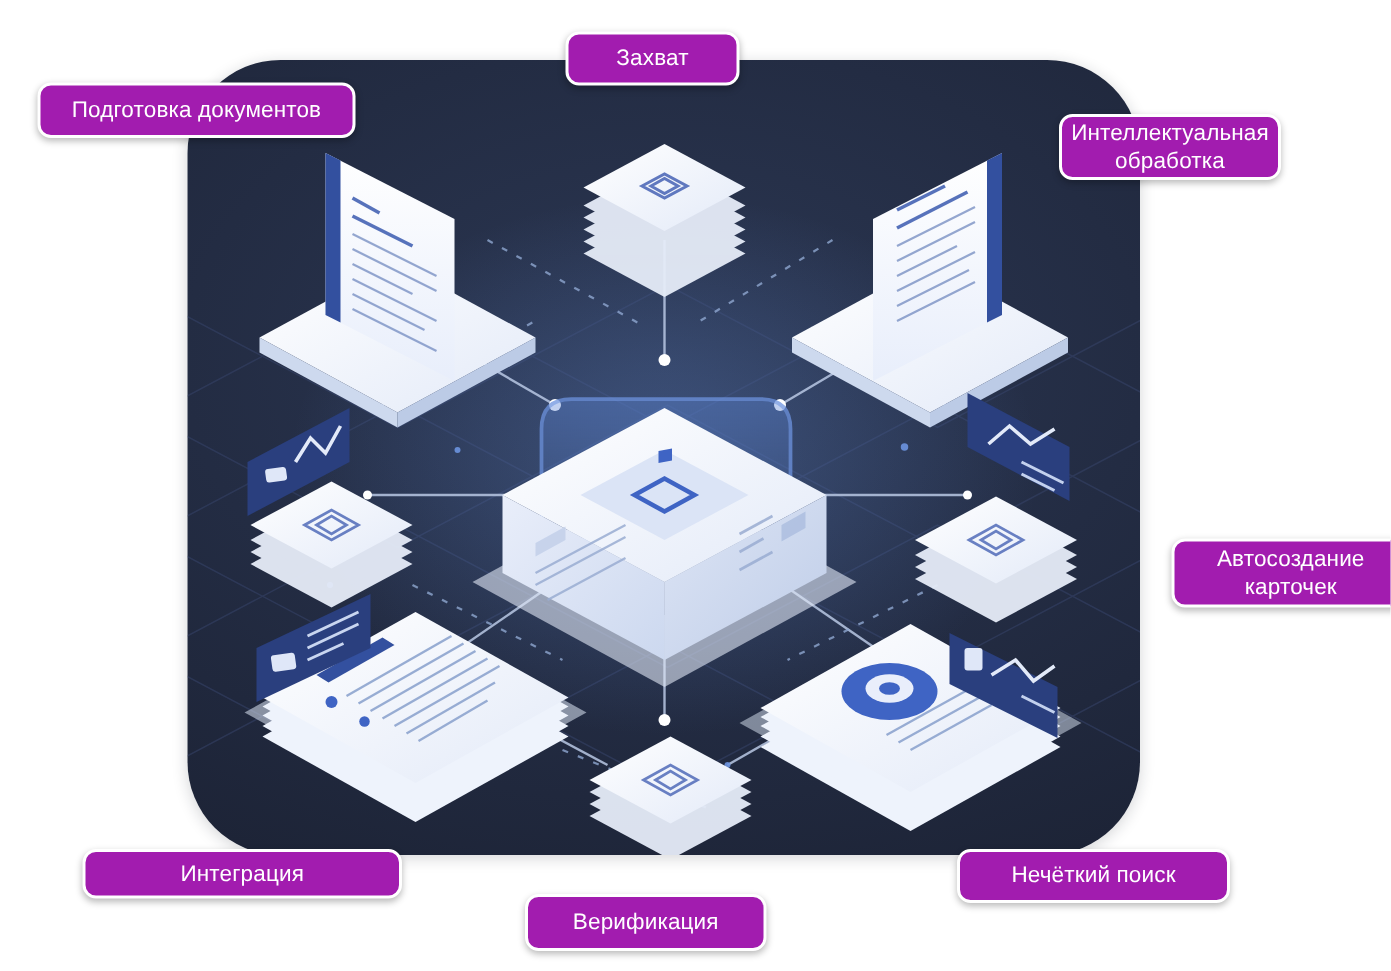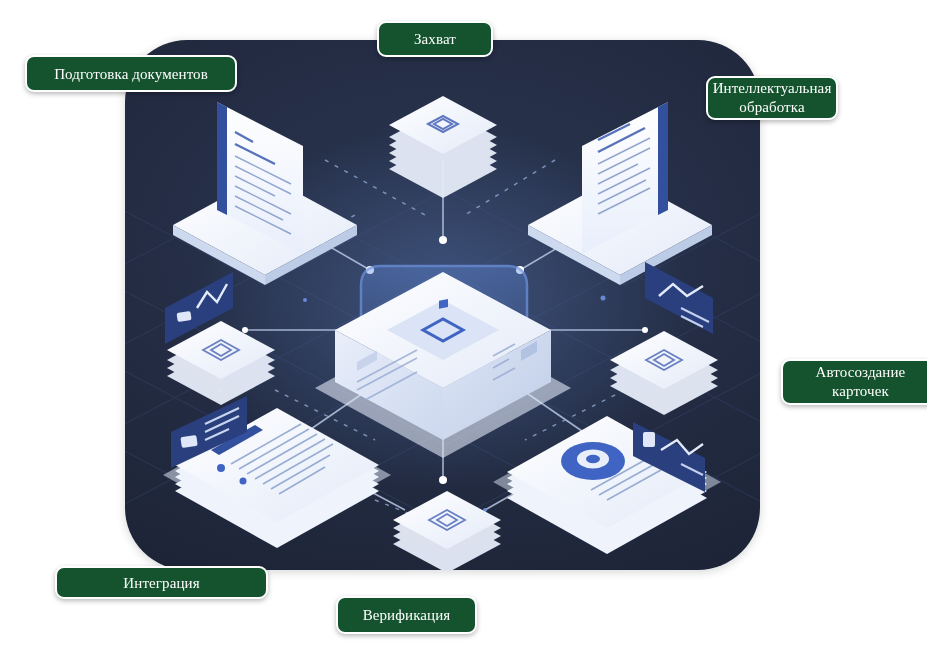--- a/index.html
+++ b/index.html
@@ -36,46 +36,45 @@
   
   #panel .art {
     position: absolute;
     inset: 0;
   }
   #panel .art svg { display:block; width:100%; height:100%; }
 
   
   .label {
     position: absolute;
-    background: #14532d;
+    background: #a21caf;
     color: #ffffff;
     border: 2px solid #ffffff;
     border-radius: 9px;
     font-size: 15px;
     line-height: 18px;
     text-align: center;
     display: flex;
     align-items: center;
     justify-content: center;
     box-sizing: border-box;
     box-shadow: 0 2px 5px rgba(0,0,0,0.28);
     white-space: pre-line;
     padding: 4px 10px;
     letter-spacing: 0.1px;
-    font-family: Liberation Serif, serif;
   }
   .label.two-line { line-height: 19px; }
 
   #lbl-capture      { left:377px; top:21px;  width:116px; height:36px; }
   #lbl-prep         { left:25px;  top:55px;  width:212px; height:37px; }
-  #lbl-intelligent  { left:706px; top:76px;  width:132px; height:44px; }
+  #lbl-intelligent  { left:706px; top:76px;  width:148px; height:44px; }
   #lbl-autocards    { left:737px; top:359px; width:159px; height:46px;margin-left:44px; }
   #lbl-fuzzy        { left:638px; top:566px; width:182px; height:36px; }
   #lbl-integration  { left:55px;  top:566px; width:213px; height:33px; }
-  #lbl-verification { left:336px; top:596px; width:141px; height:38px;padding-left:10px; }
+  #lbl-verification { left:350px; top:596px; width:161px; height:38px;padding-left:10px; }
 </style>
 </head>
 <body>
 
 <div id="stage">
 
   <div id="panel">
     <div class="art">
       <svg viewBox="0 0 635 530" xmlns="http://www.w3.org/2000/svg">
         <defs>
@@ -368,18 +367,19 @@
   <div class="label" id="lbl-capture">Захват</div>
 
   <div class="label" id="lbl-prep">Подготовка документов</div>
 
   <div class="label two-line" id="lbl-intelligent">Интеллектуальная
 обработка</div>
 
   <div class="label two-line" id="lbl-autocards">Автосоздание
 карточек</div>
 
+  <div class="label" id="lbl-fuzzy">Нечёткий поиск</div>
 
   <div class="label" id="lbl-integration">Интеграция</div>
 
   <div class="label" id="lbl-verification">Верификация</div>
 
 </div>
 
 </body></html>

